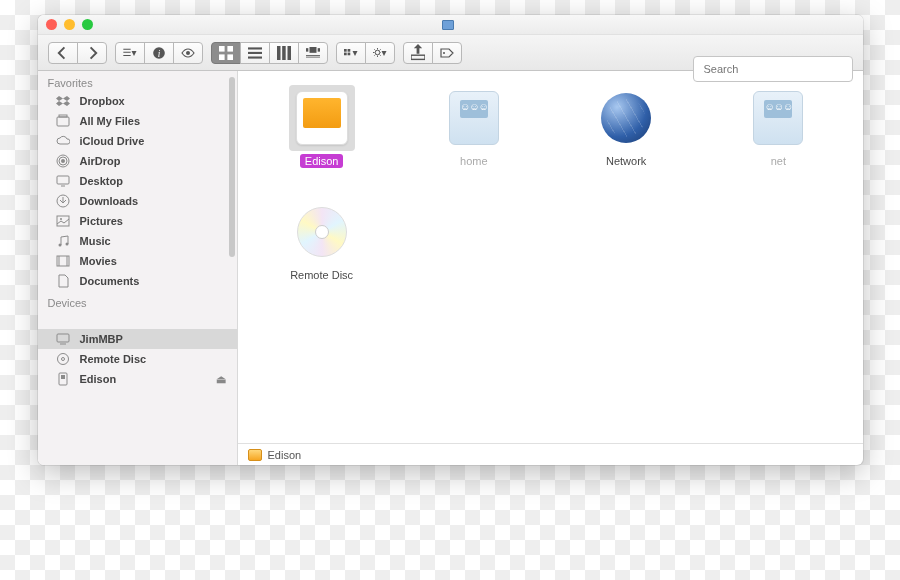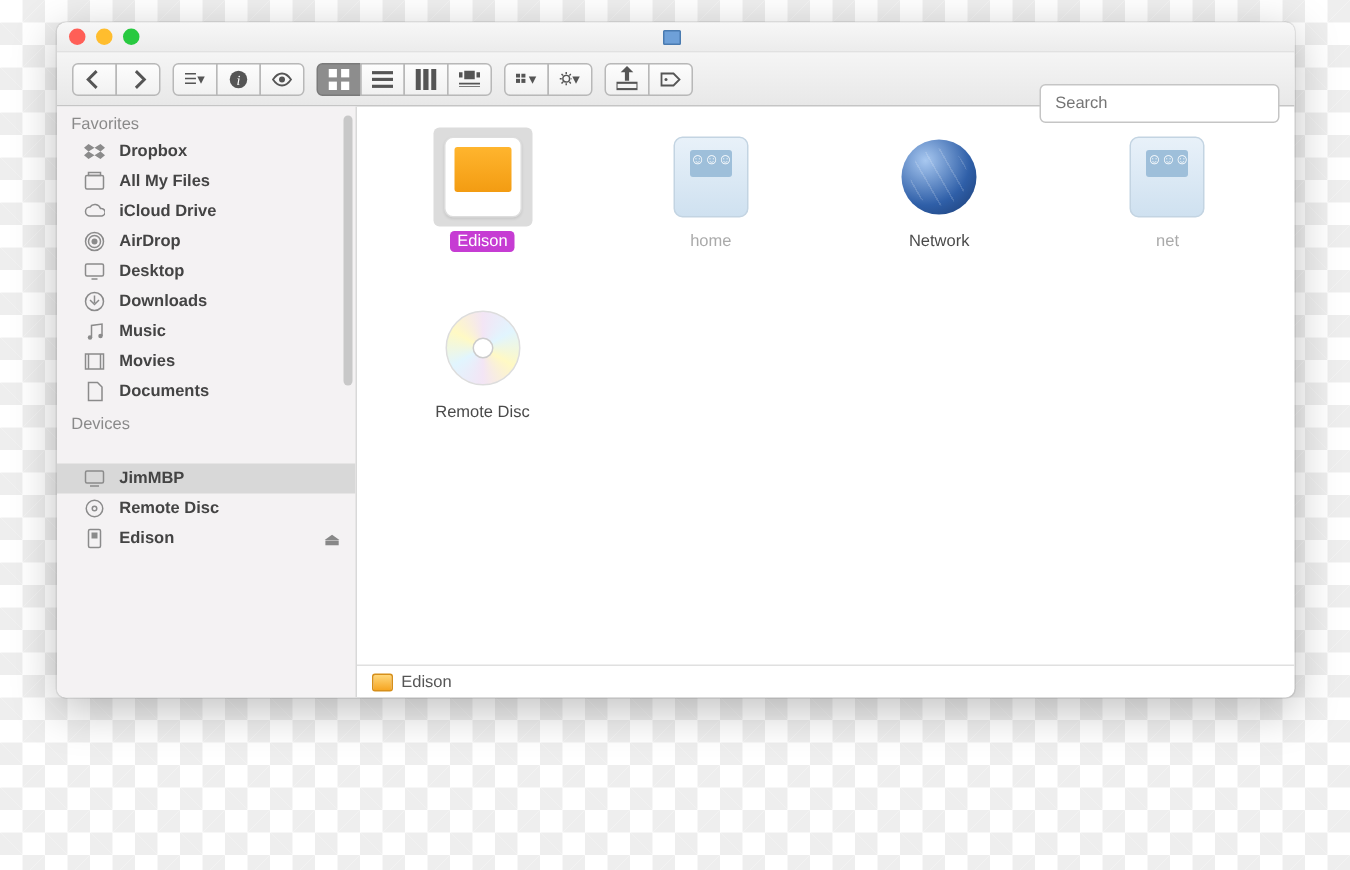--- a/index.html
+++ b/index.html
@@ -298,20 +298,30 @@
               <svg viewBox="0 0 14 14">
                 <circle cx="7" cy="7" r="6" fill="none" stroke="currentColor"></circle>
                 <path d="M7 3v5M4 6l3 3 3-3" fill="none" stroke="currentColor"></path>
               </svg>
             </span>
             <span>Downloads</span>
           </div>
           <div class="sb-item">
             <span class="ic">
               <svg viewBox="0 0 14 14">
+                <rect x="1" y="2" width="12" height="10" fill="none" stroke="currentColor"></rect>
+                <circle cx="5" cy="5" r="1" fill="currentColor"></circle>
+                <path d="M1 10l4-3 3 2 5-4" fill="none" stroke="currentColor"></path>
+              </svg>
+            </span>
+            <span>Pictures</span>
+          </div>
+          <div class="sb-item">
+            <span class="ic">
+              <svg viewBox="0 0 14 14">
                 <path d="M5 11V3l7-1v8" fill="none" stroke="currentColor"></path>
                 <circle cx="4" cy="11" r="1.5" fill="currentColor"></circle>
                 <circle cx="11" cy="10" r="1.5" fill="currentColor"></circle>
               </svg>
             </span>
             <span>Music</span>
           </div>
           <div class="sb-item">
             <span class="ic">
               <svg viewBox="0 0 14 14">

